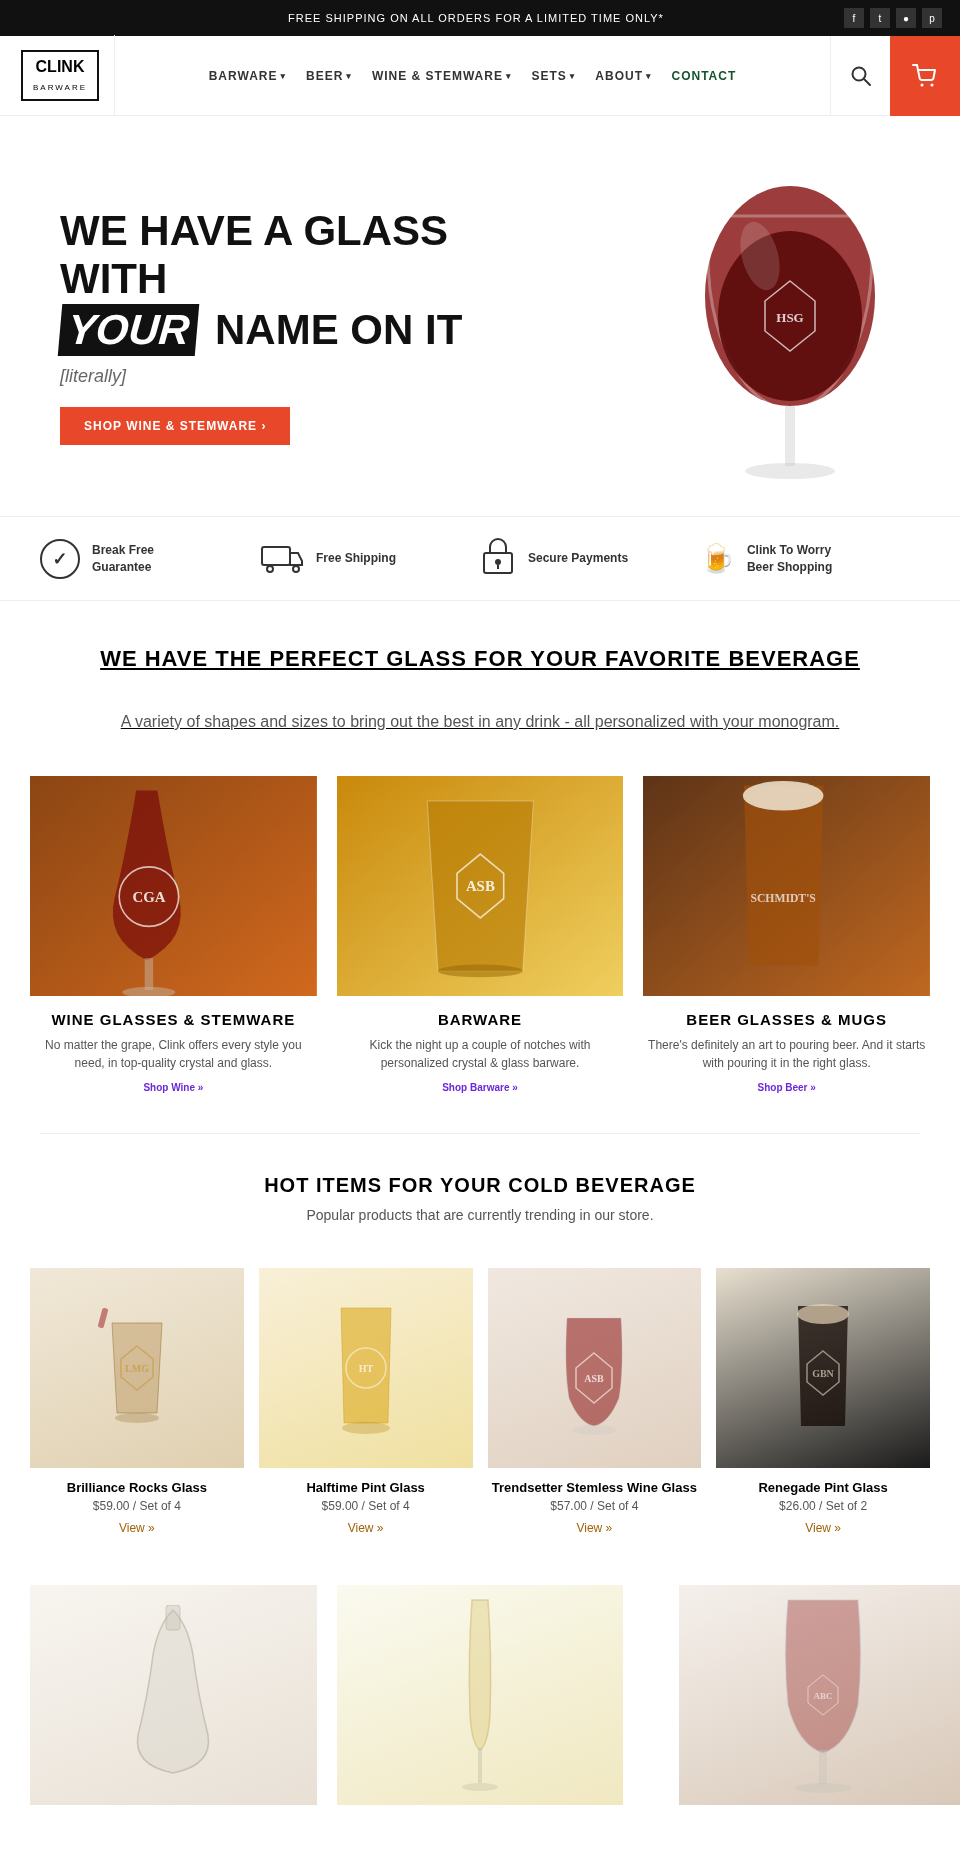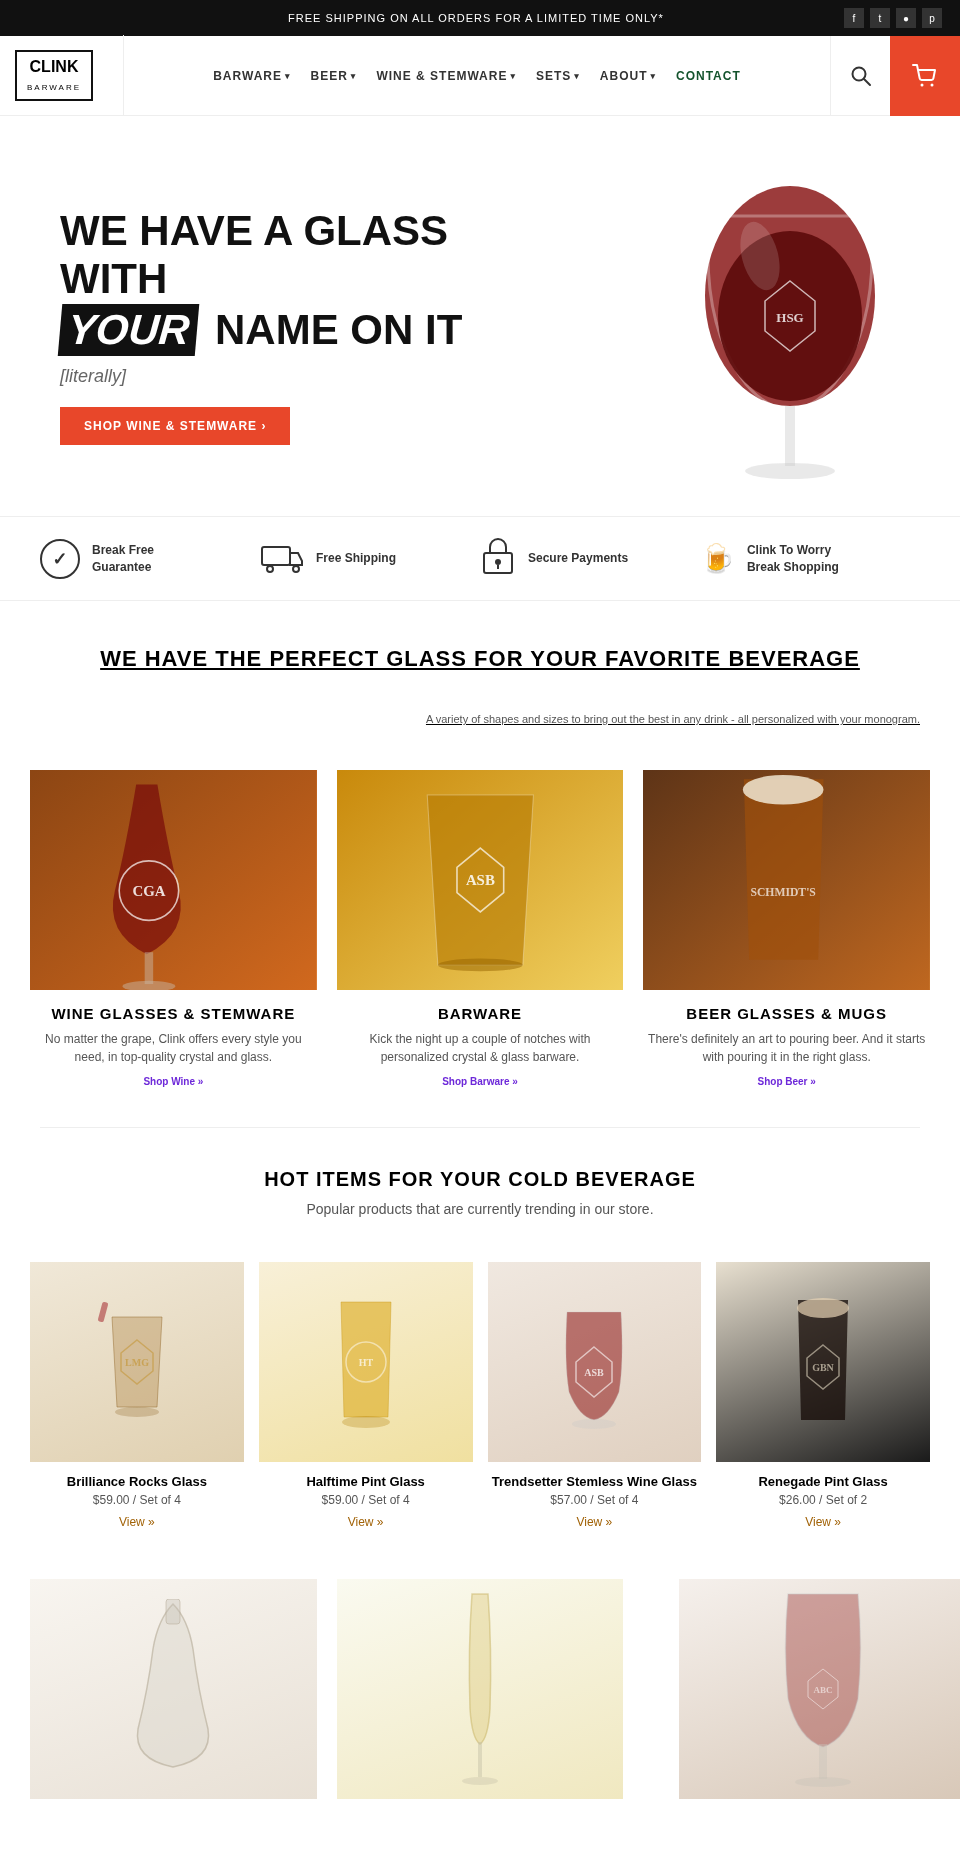--- a/index.html
+++ b/index.html
@@ -25,25 +25,25 @@
     }
 
     
     .header {
       display: flex;
       align-items: center;
       border-bottom: 1px solid #eee;
       height: 80px;
     }
     .logo-area {
-      width: 124px;
+      width: 115px;
       padding: 15px;
       display: flex;
       align-items: center;
-      justify-content: flex-start;
+      justify-content: flex-end;
       border-right: 1px solid #eee;
     }
     .logo-box {
       border: 2px solid #111;
       padding: 6px 10px;
       font-weight: bold;
       font-size: 16px;
       line-height: 1.1;
       text-align: center;
     }
@@ -160,23 +160,23 @@
     .feature-text { font-size: 12px; font-weight: bold; color: #333; line-height: 1.4; }
     .section-title {
       text-align: center;
       font-size: 22px;
       font-weight: 900;
       letter-spacing: 1px;
       text-transform: uppercase;
       margin-bottom: 10px;
     }
     .section-sub {
-      text-align: right;
+      text-align: center;
       color: #555;
-      font-size: 11px;
+      font-size: 16px;
       margin-bottom: 35px;
       margin-top: 41px;
     }
 
     
     .category-grid {
       display: flex;
       gap: 20px;
       margin-bottom: 10px;
     }
@@ -373,21 +373,21 @@
       </svg>
     </div>
     <div class="feature-text">
       <div>Secure Payments</div>
     </div>
   </div>
   <div class="feature-item">
     <div style="font-size:28px;">🍺</div>
     <div class="feature-text">
       <div>Clink To Worry</div>
-      <div>Break Shopping</div>
+      <div>Beer Shopping</div>
     </div>
   </div>
 </div>
 
 <div style="padding: 45px 40px 10px; text-decoration: underline;">
   <div class="section-title">WE HAVE THE PERFECT GLASS FOR YOUR FAVORITE BEVERAGE</div>
   <div class="section-sub">A variety of shapes and sizes to bring out the best in any drink - all personalized with your monogram.</div>
 </div>
 
 <div class="category-grid" style="padding: 0 30px 30px;">

